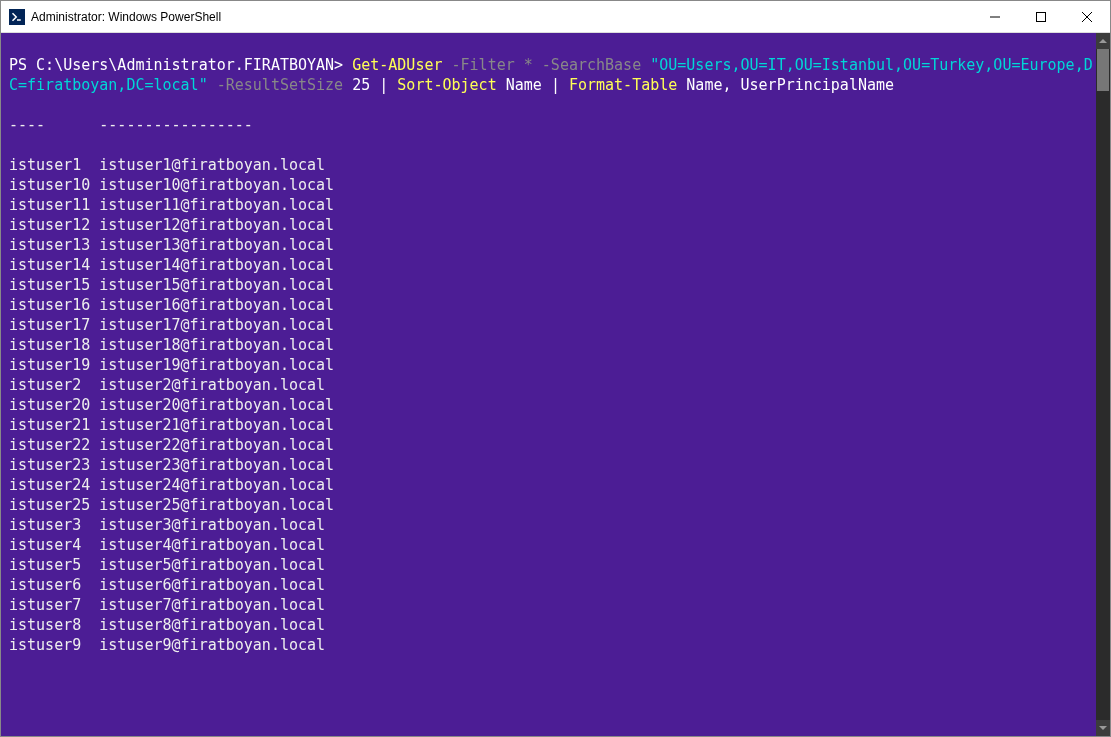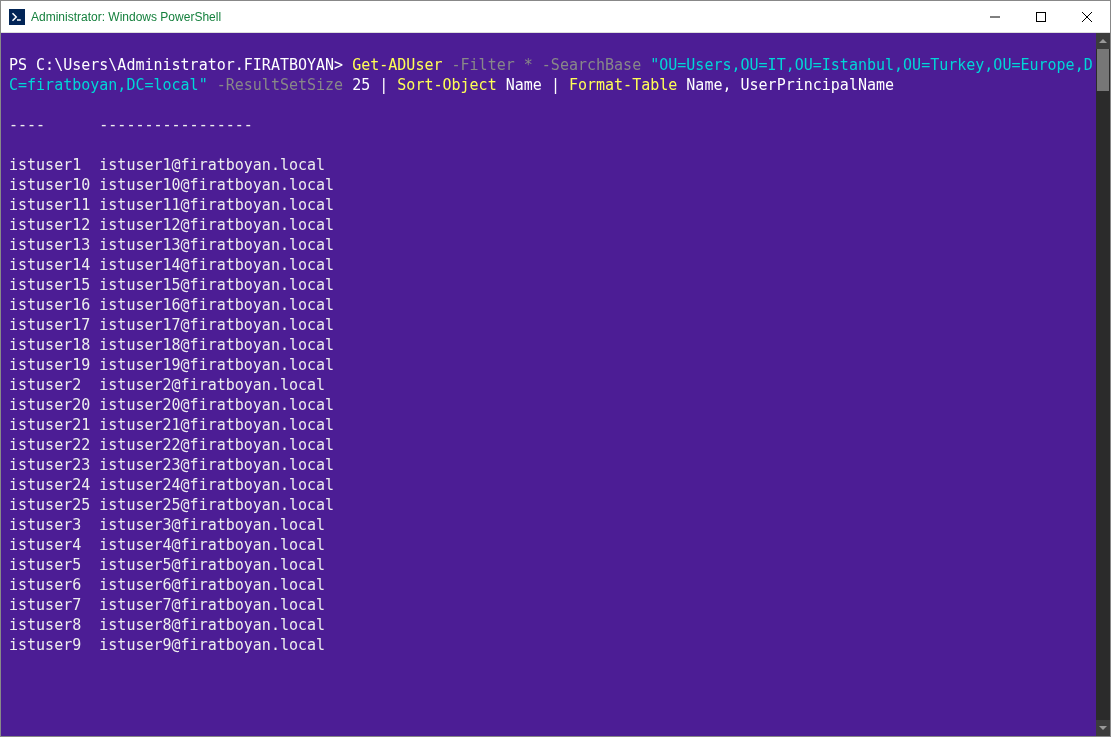--- a/index.html
+++ b/index.html
@@ -20,21 +20,21 @@
     }
     .titlebar .icon {
       width: 16px; height: 16px;
       margin: 0 6px 0 8px;
       background: #012456;
       display:flex; align-items:center; justify-content:center;
     }
     .titlebar .icon svg { width: 12px; height: 12px; }
     .titlebar .title {
       font-size: 12px;
-      color: #15803d;
+      color: #000000;
       flex: 0 0 auto;
     }
     .titlebar .spacer { flex: 1 1 auto; }
     .win-controls { display: flex; height: 100%; }
     .win-btn {
       width: 46px; height: 100%;
       display:flex; align-items:center; justify-content:center;
       font-size: 10px; color:#000;
       background: transparent;
       border: none;

